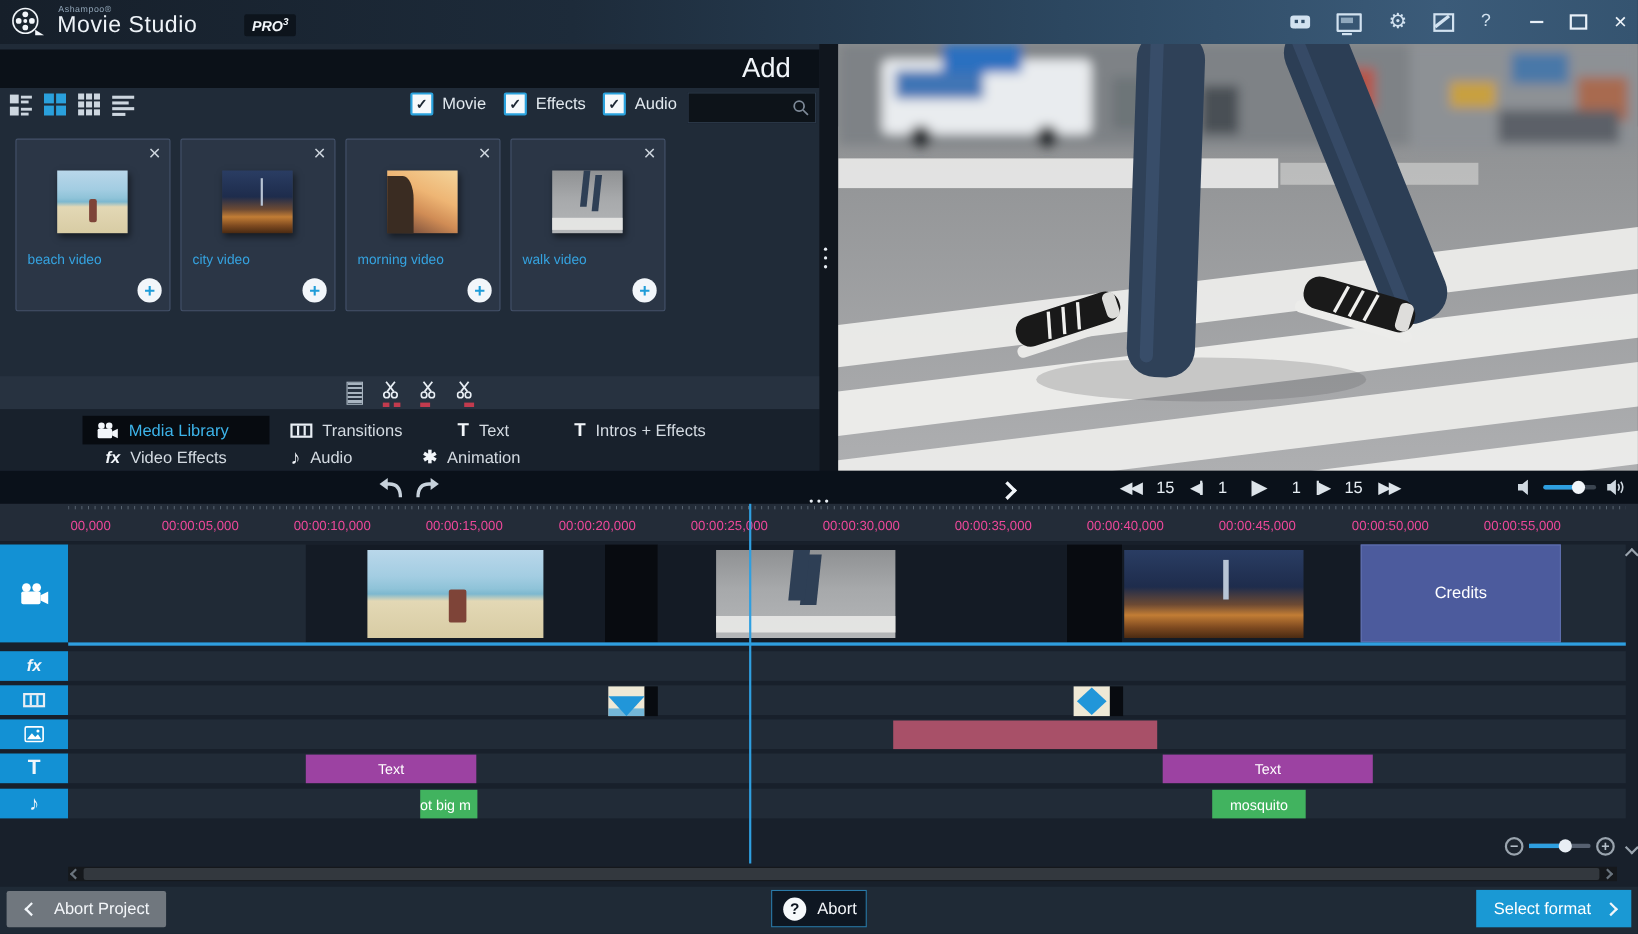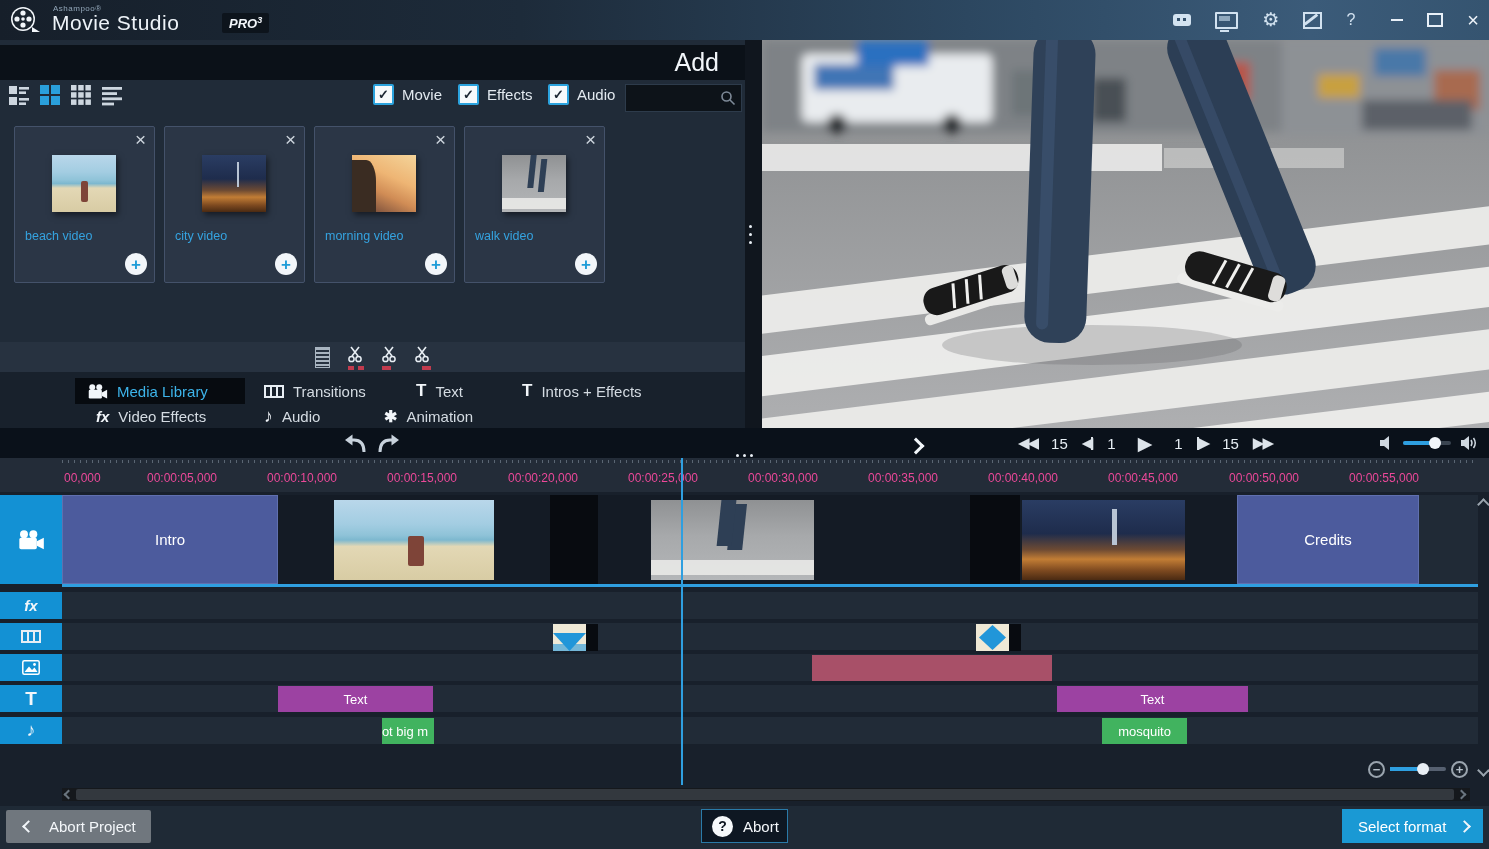--- a/index.html
+++ b/index.html
@@ -470,23 +470,20 @@
 
     <div class="thead" style="top:3px;height:89px;">
       <svg width="28" height="22" viewBox="0 0 24 18">
         <circle cx="6" cy="4" r="3.4" fill="#fff"></circle>
           <circle cx="14" cy="4" r="3.4" fill="#fff"></circle>
         <rect x="2" y="7" width="15" height="10" rx="1.5" fill="#fff"></rect>
           <path d="M17 10 L23 7 L23 17 L17 14 Z" fill="#fff"></path>
       </svg>
     </div>
     <div class="trow" style="top:3px;height:89px;background:#202a36;"></div>
-    <div class="clip clip-indigo" style="left:62px;top:3px;width:216px;height:89px;">
-      <span>Intro</span>
-    </div>
     <div class="clip clip-dark" style="left:278px;top:3px;width:272px;height:89px;">
       <div class="thumb beach" style="position:relative;width:160px;height:80px;box-shadow:none;"></div>
     </div>
     <div class="clip clip-black" style="left:550px;top:3px;width:48px;height:89px;"></div>
     <div class="clip clip-dark" style="left:598px;top:3px;width:372px;height:89px;">
       <div class="thumb walk" style="position:relative;width:163px;height:80px;box-shadow:none;margin-right:104px;"></div>
     </div>
     <div class="clip clip-black" style="left:970px;top:3px;width:50px;height:89px;"></div>
     <div class="clip clip-dark" style="left:1020px;top:3px;width:217px;height:89px;justify-content:flex-start;">
       <div class="thumb city" style="position:relative;width:163px;height:80px;box-shadow:none;margin-left:2px;"></div>

